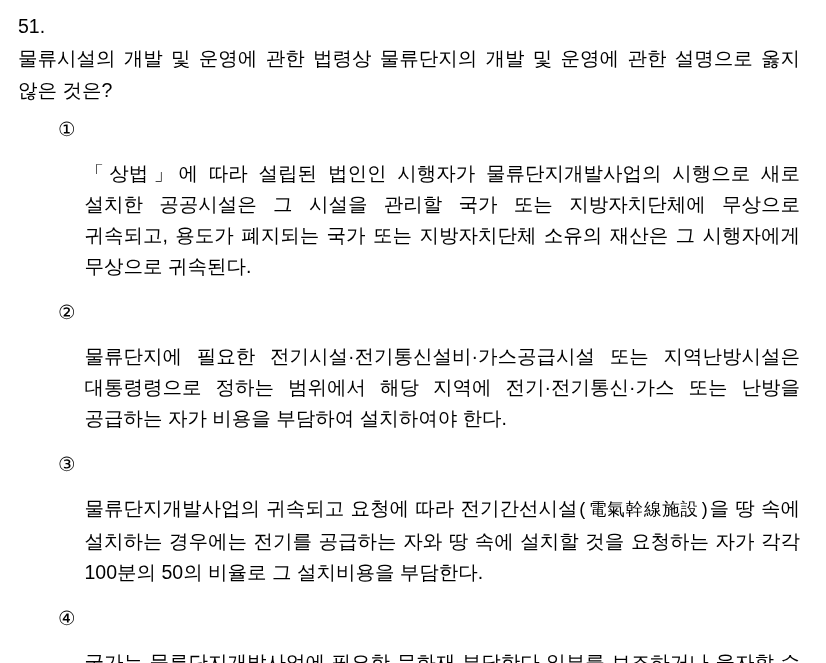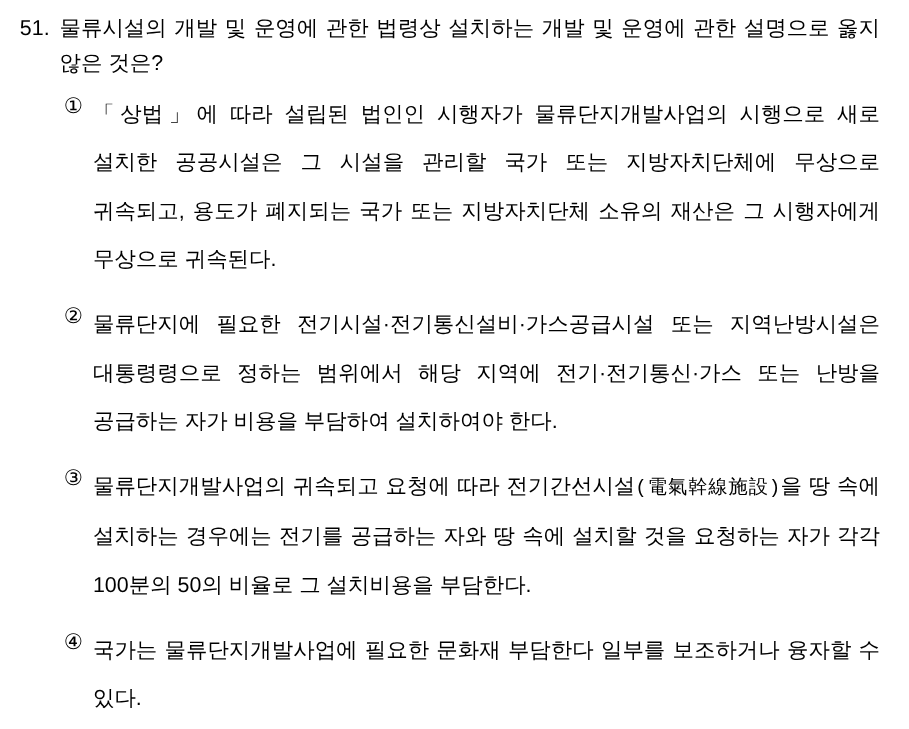--- a/index.html
+++ b/index.html
@@ -18,20 +18,21 @@
     position: relative;
     width: 826px;
     height: 663px;
     padding: 0;
     box-sizing: border-box;
   }
   .question {
     display: flex;
     align-items: flex-start;
     padding: 10px 26px 0 18px;
+    flex-direction: column;
   }
   .q-number {
     flex: 0 0 auto;
     font-size: 19.5px;
     line-height: 32px;
     padding-right: 9px;
     white-space: nowrap;
   }
   .q-text {
     flex: 1 1 auto;
@@ -52,39 +53,40 @@
   }
   .c-marker {
     flex: 0 0 auto;
     font-size: 19.5px;
     line-height: 31px;
     padding-right: 9px;
   }
   .c-text {
     flex: 1 1 auto;
     font-size: 19.5px;
-    line-height: 44px;
+    line-height: 31px;
     text-align: justify;
     text-justify: inter-character;
     word-break: keep-all;
+    margin-top: 44px;
   }
   .c-text .hanja {
     font-family: Liberation Mono, monospace;
     font-size: 17.5px;
     letter-spacing: 0px;
   }
 </style>
 </head>
 <body>
 
 <div class="page">
 
   <div class="question">
     <div class="q-number">51.</div>
-    <div class="q-text">물류시설의 개발 및 운영에 관한 법령상 설치하는 개발 및 운영에 관한 설명으로 옳지 않은 것은?</div>
+    <div class="q-text">물류시설의 개발 및 운영에 관한 법령상 물류단지의 개발 및 운영에 관한 설명으로 옳지 않은 것은?</div>
   </div>
 
   <div class="choices">
 
     <div class="choice">
       <div class="c-marker">①</div>
       <div class="c-text">「상법」에 따라 설립된 법인인 시행자가 물류단지개발사업의 시행으로 새로 설치한 공공시설은 그 시설을 관리할 국가 또는 지방자치단체에 무상으로 귀속되고, 용도가 폐지되는 국가 또는 지방자치단체 소유의 재산은 그 시행자에게 무상으로 귀속된다.</div>
     </div>
 
     <div class="choice">

